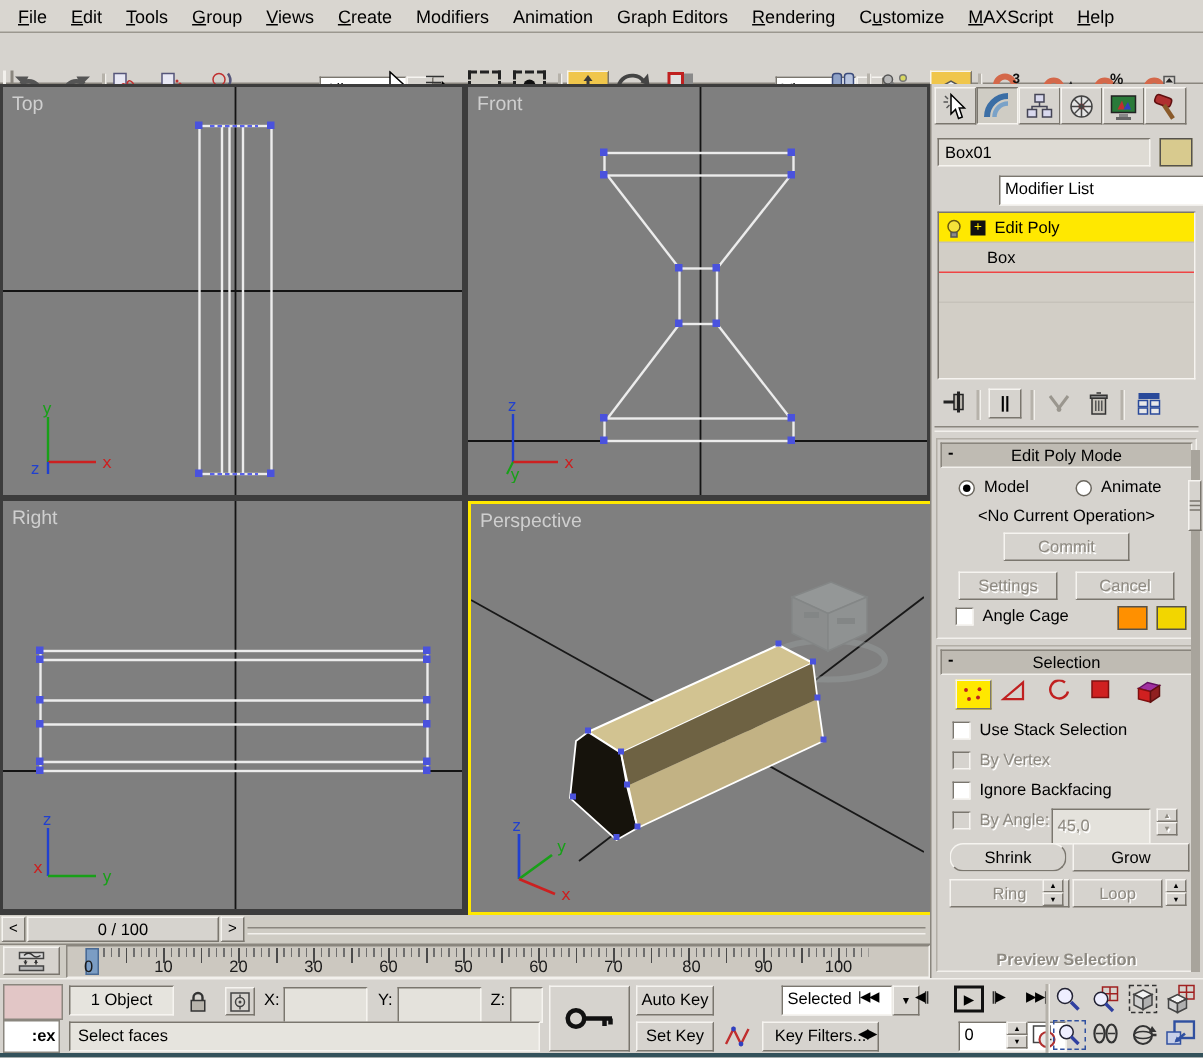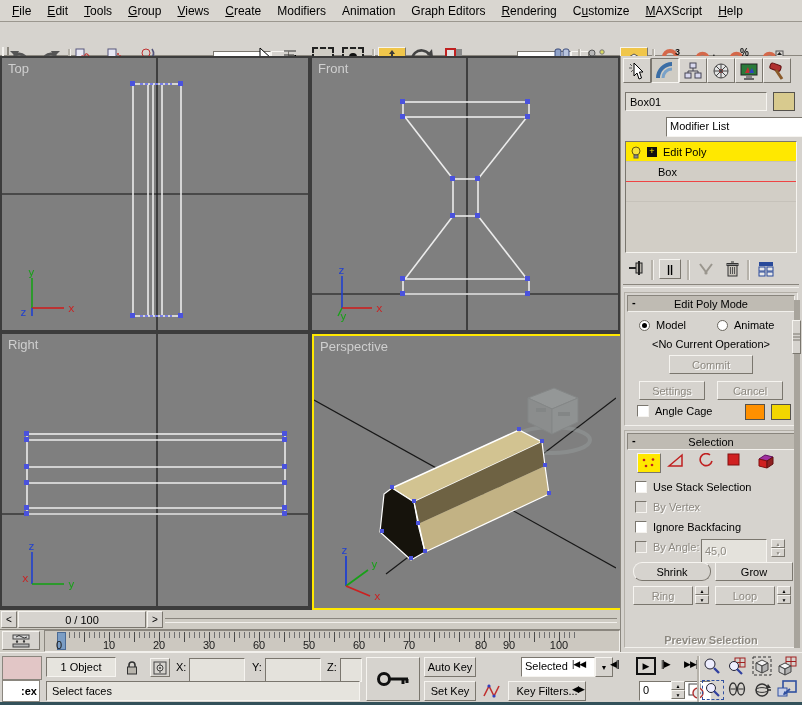--- a/index.html
+++ b/index.html
@@ -431,21 +431,21 @@
       <div id="ticks"></div>
       <div id="tmarker"></div>
     <span class="tnum" style="left: 14px;">0</span>
         <span class="tnum" style="left: 64px;">10</span>
         <span class="tnum" style="left: 114px;">20</span>
         <span class="tnum" style="left: 164px;">30</span>
         <span class="tnum" style="left: 214px;">60</span>
         <span class="tnum" style="left: 264px;">50</span>
         <span class="tnum" style="left: 314px;">60</span>
         <span class="tnum" style="left: 364px;">70</span>
-        <span class="tnum" style="left: 436px;">80</span>
+        <span class="tnum" style="left: 416px;">80</span>
         <span class="tnum" style="left: 464px;">90</span>
         <span class="tnum" style="left: 514px;">100</span>
       </div>
   </div>
 
   <div id="statusbar" class="abs">
     <div class="abs" style="left:2px;top:3px;width:38px;height:22px;background:#e2c6c6;border:1px solid #8a867e;"></div>
     <div class="abs white" style="left:2px;top:27px;width:38px;height:22px;border:1px solid #8a867e;display:flex;align-items:center;justify-content:flex-end;padding-right:2px;box-sizing:border-box;font-weight:bold;">:ex</div>
 
     <div class="sunken" style="position:absolute;left:46px;top:4px;width:70px;height:20px;justify-content:center;">1 Object</div>
@@ -783,21 +783,21 @@
         <span class="chk chkd"></span>
         <span>By Angle:</span>
       </div>
       <div class="field abs disab" style="top:108px;left:76px;width:66px;height:17px;">45,0</div>
       <div class="spin abs" style="top:108px;left:146px;">
         <div class="btn3d disab">▲</div>
         <div class="btn3d disab">▼</div>
       </div>
       <div class="rbtn btn3d" style="top:131px;left:8px;width:78px;justify-content:center;border-radius:9px;">Shrink</div>
       <div class="rbtn btn3d" style="top:131px;left:90px;width:78px;justify-content:center;">Grow</div>
-      <div class="rbtn btn3d disab" style="top:155px;left:8px;width:60px;justify-content:center;">Ring</div>
+      <div class="rbtn btn3d disab" style="top:155px;left:8px;width:80px;justify-content:center;">Ring</div>
       <div class="spin abs" style="top:155px;left:70px;">
         <div class="btn3d">▲</div>
         <div class="btn3d">▼</div>
       </div>
       <div class="rbtn btn3d disab" style="top:155px;left:90px;width:60px;justify-content:center;">Loop</div>
       <div class="spin abs" style="top:155px;left:152px;">
         <div class="btn3d">▲</div>
         <div class="btn3d">▼</div>
       </div>
       <div class="abs disab" style="top:203px;left:0;width:172px;text-align:center;font-weight:bold;">Preview Selection</div>

